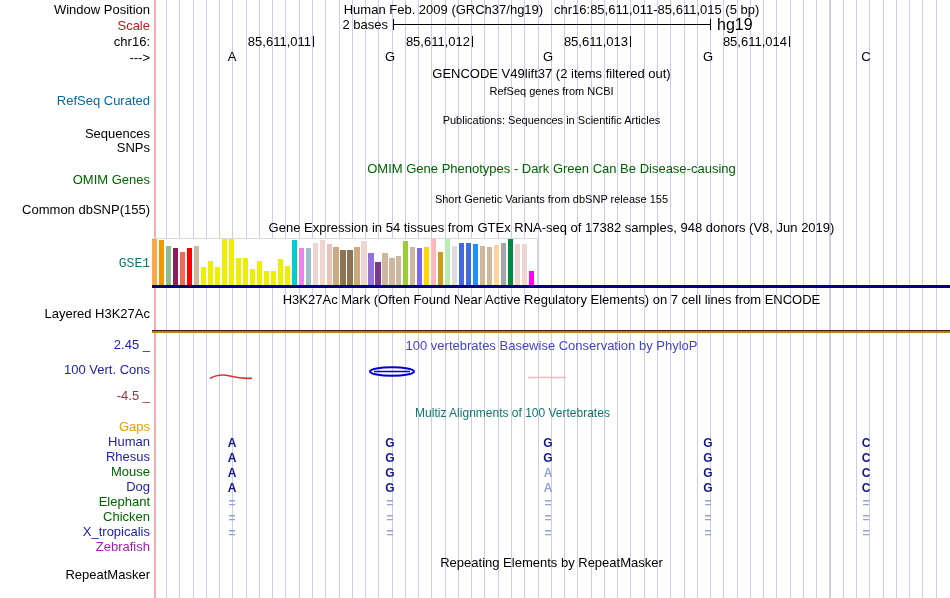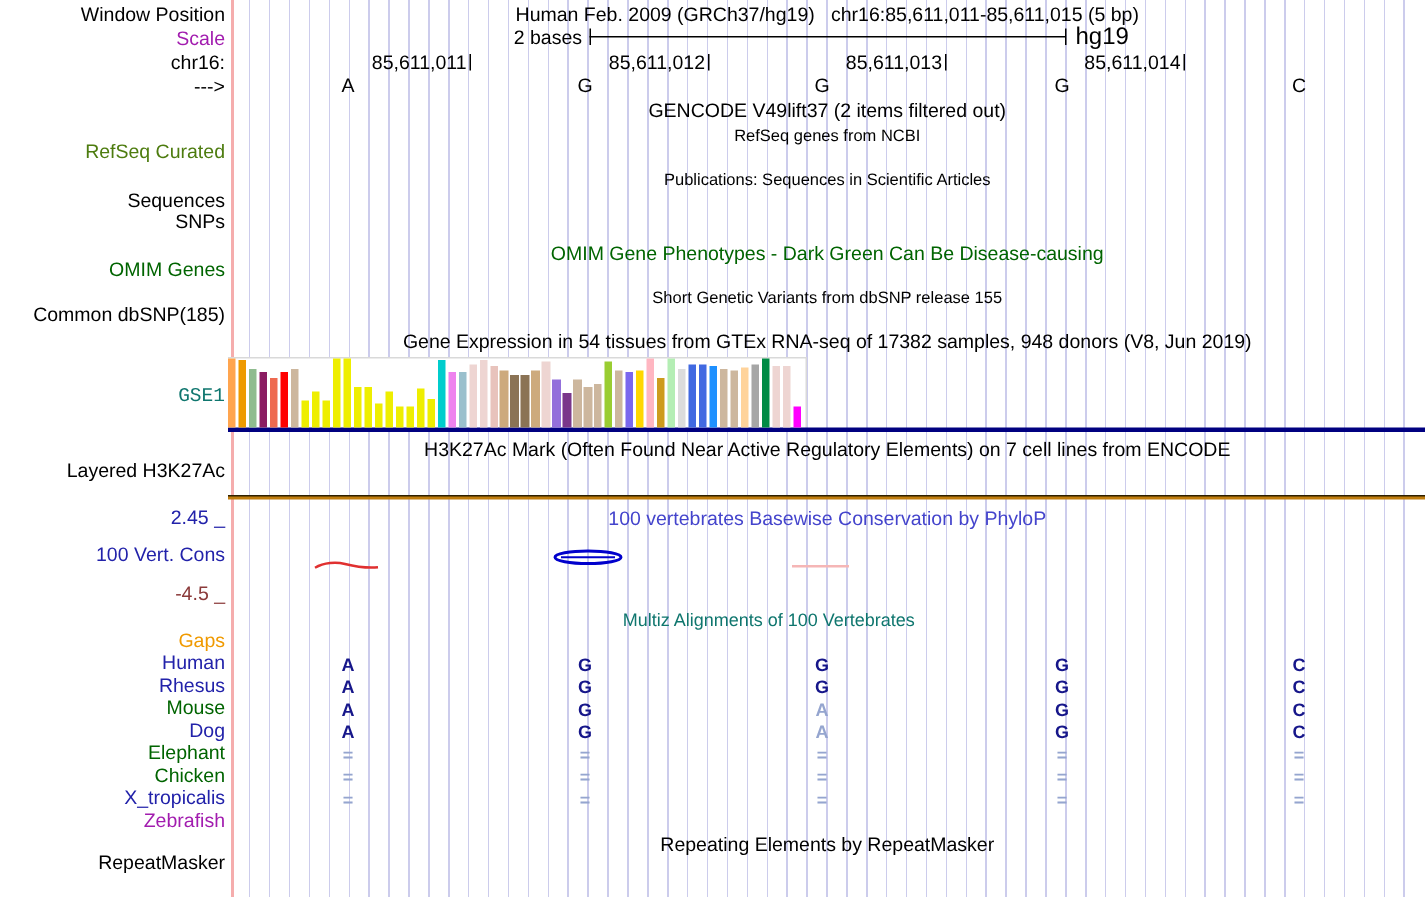--- a/index.html
+++ b/index.html
@@ -41,28 +41,28 @@
   <div class="rtick" style="left:710px"></div>
   <span class="asm-text">hg19</span>
 
   <svg id="glyphs" width="950" height="598">
     <path d="M210,378.5 C216,375 224,374.5 230,376 C236,377.5 245,378.8 252,378.2" fill="none" stroke="#e03030" stroke-width="1.6"></path>
     <ellipse cx="392" cy="371.5" rx="22" ry="4.2" fill="none" stroke="#0000cc" stroke-width="2"></ellipse>
     <line x1="374" y1="371.5" x2="410" y2="371.5" stroke="#0000cc" stroke-width="1.4"></line>
     <line x1="528" y1="377.5" x2="566" y2="377.5" stroke="#f5b6b6" stroke-width="1.6"></line>
   </svg>
 <div class="llabel" style="top: 3px; color: rgb(0, 0, 0);">Window Position</div>
-    <div class="llabel" style="top: 19px; color: #a21caf;">Scale</div>
+    <div class="llabel" style="top: 19px; color: #b91c1c;">Scale</div>
     <div class="llabel" style="top: 35px; color: rgb(0, 0, 0);">chr16:</div>
     <div class="llabel" style="top: 51px; color: rgb(0, 0, 0);">---&gt;</div>
-    <div class="llabel" style="top: 94px; color: #4d7c0f;">RefSeq Curated</div>
+    <div class="llabel" style="top: 94px; color: #0369a1;">RefSeq Curated</div>
     <div class="llabel" style="top: 127px; color: rgb(0, 0, 0);">Sequences</div>
     <div class="llabel" style="top: 141px; color: rgb(0, 0, 0);">SNPs</div>
     <div class="llabel" style="top: 173px; color: rgb(0, 100, 0);">OMIM Genes</div>
-    <div class="llabel" style="top: 203px; color: rgb(0, 0, 0);">Common dbSNP(185)</div>
+    <div class="llabel" style="top: 203px; color: rgb(0, 0, 0);">Common dbSNP(155)</div>
     <div class="llabel" style="top: 257px; color: #0f766e; font-family: Liberation Mono, monospace;">GSE1</div>
     <div class="llabel" style="top: 307px; color: rgb(0, 0, 0);">Layered H3K27Ac</div>
     <div class="llabel" style="top: 338px; color: rgb(34, 34, 170);">2.45 _</div>
     <div class="llabel" style="top: 363px; color: rgb(34, 34, 170);">100 Vert. Cons</div>
     <div class="llabel" style="top: 389px; color: rgb(139, 58, 58);">-4.5 _</div>
     <div class="llabel" style="top: 568px; color: rgb(0, 0, 0);">RepeatMasker</div>
     <div class="ctitle" style="top: 3px; left: 153px; color: rgb(0, 0, 0); font-size: 13px;">Human Feb. 2009 (GRCh37/hg19)   chr16:85,611,011-85,611,015 (5 bp)</div>
     <div class="ctitle" style="top: 67px; left: 153px; color: rgb(0, 0, 0); font-size: 13px;">GENCODE V49lift37 (2 items filtered out)</div>
     <div class="ctitle" style="top: 84px; left: 153px; color: rgb(0, 0, 0); font-size: 11px;">RefSeq genes from NCBI</div>
     <div class="ctitle" style="top: 113px; left: 153px; color: rgb(0, 0, 0); font-size: 11px;">Publications: Sequences in Scientific Articles</div>

